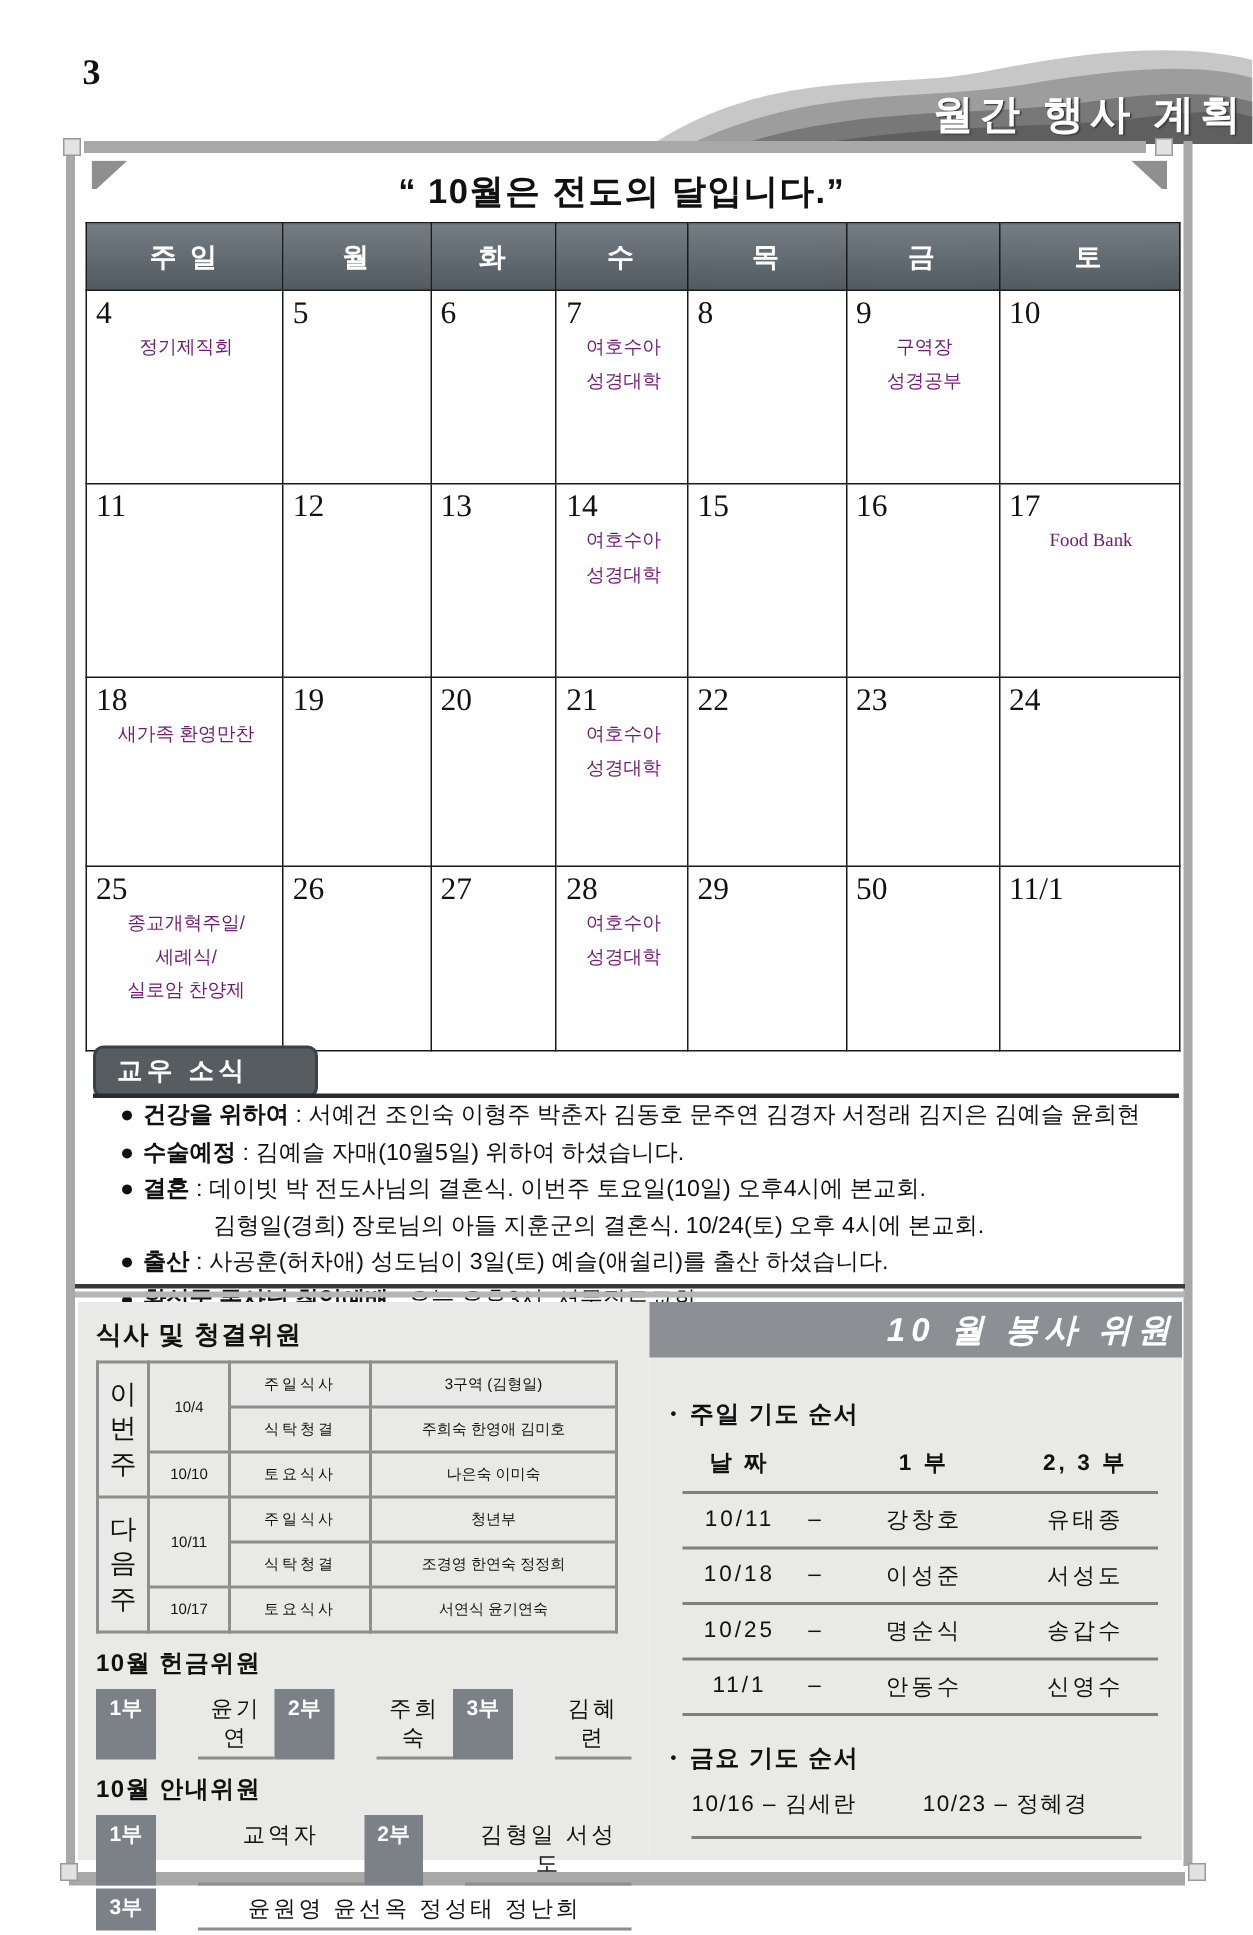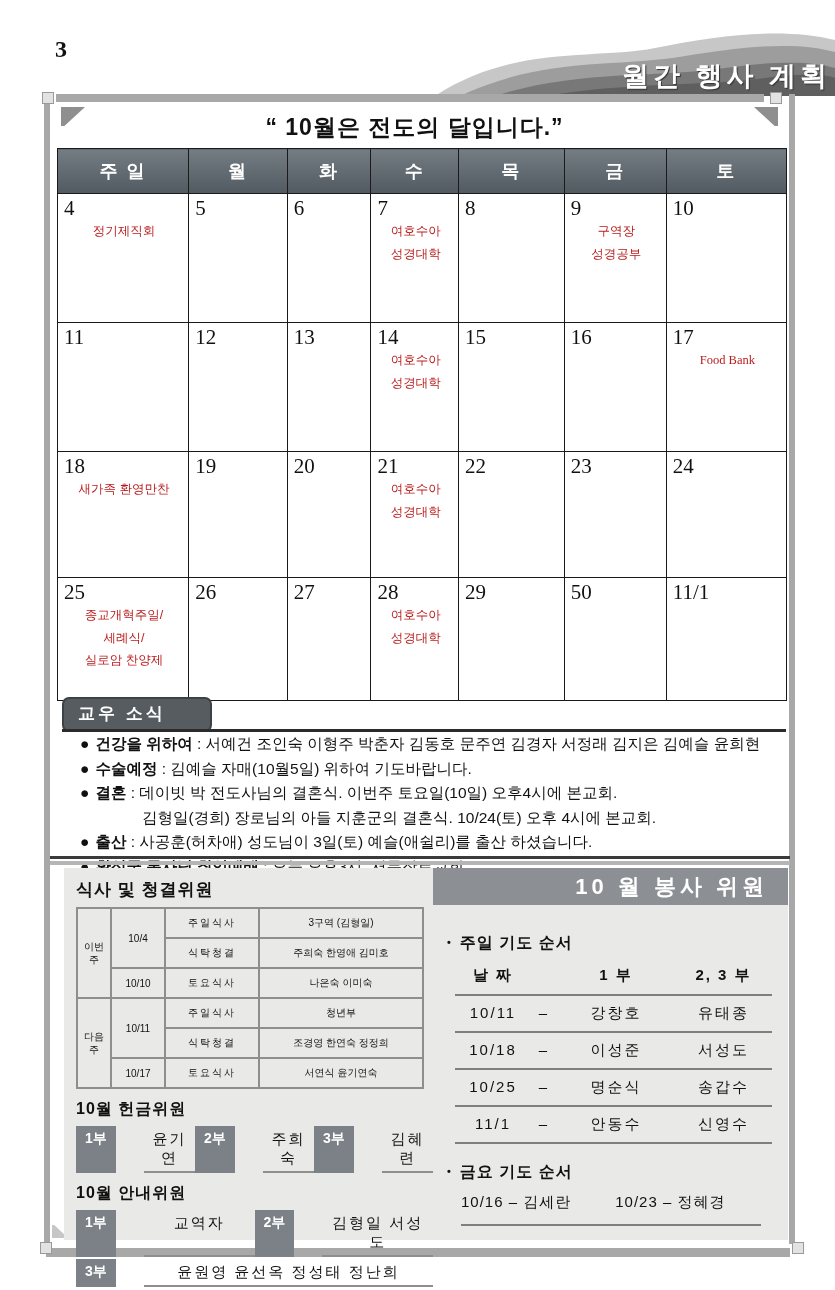--- a/index.html
+++ b/index.html
@@ -34,54 +34,54 @@
     font-size:23px;font-weight:bold;letter-spacing:1px;}
   
   .calendar{position:absolute;left:57px;top:148px;width:730px;border-collapse:collapse;}
   .calendar th{
     background:linear-gradient(#747d83,#515a60);color:#fff;font-weight:bold;font-size:18px;
     height:42px;border:1px solid #1a1a1a;letter-spacing:2px;}
   .calendar td{border:1px solid #1a1a1a;vertical-align:top;padding:2px 4px 4px 6px;background:#fff;}
   .calendar tr.wr1 td{height:122px;} .calendar tr.wr2 td{height:122px;}
   .calendar tr.wr3 td{height:119px;} .calendar tr.wr4 td{height:116px;}
   .dnum{font-family:"Liberation Serif","DejaVu Serif",serif;font-size:21px;line-height:1.15;}
-  .ev{font-size:12.5px;text-align:center;line-height:1.8;color:#b91c1c;}
+  .ev{font-size:12.5px;text-align:center;line-height:1.8;color:#701a75;}
   .ev:empty{display:none;}
   
   .news-badge{position:absolute;left:62px;top:697px;background:#565c60;color:#fff;font-weight:bold;
     font-size:17px;padding:3px 44px 5px 14px;border-radius:7px;border:2px solid #3c4145;letter-spacing:3px;}
   .news-rule{position:absolute;left:62px;top:729px;width:724px;height:3px;background:#2b2b2b;}
   .news-list{position:absolute;left:80px;top:732px;width:706px;font-size:15.5px;line-height:1.52;}
   .news-item{margin:0 0 1px 0;}
   .news-item .blt{font-weight:bold;margin-right:6px;}
   .news-item .lbl{font-weight:bold;}
   .news-cont{padding-left:62px;}
   
   .divider-dark{position:absolute;left:50px;top:856px;width:740px;height:3px;background:#3a3a3a;}
   .divider-lite{position:absolute;left:50px;top:861px;width:740px;height:4px;background:#b5b5b5;}
   
   .panel{position:absolute;top:868px;height:372px;background:#e9e9e7;}
-  .panel-left{left:64px;width:381px;padding:6px 10px;box-sizing:border-box;}
+  .panel-left{left:52px;width:381px;padding:6px 10px;box-sizing:border-box;}
   .panel-right{left:433px;width:355px;box-sizing:border-box;}
   .pl-title{font-weight:bold;font-size:17px;margin:4px 0 6px 2px;letter-spacing:1px;}
   .meal-table{border-collapse:collapse;width:348px;margin-left:2px;}
   .meal-table td{border:2px solid #8e8e8e;font-size:10px;text-align:center;
     padding:3px 2px;height:22px;background:transparent;}
-  .meal-table td.wk{width:22px;word-break:break-all;line-height:1.3;padding:16px 5px;font-size:10px;}
+  .meal-table td.wk{width:22px;word-break:break-all;line-height:1.3;padding:0 5px;font-size:18px;}
   .meal-table td.dt{width:48px;}
   .meal-table td.duty{width:88px;letter-spacing:2px;}
   .sub-title{font-weight:bold;font-size:16px;margin:10px 0 6px 2px;letter-spacing:1px;}
   .badge-row{display:flex;align-items:stretch;margin:0 2px 2px 2px;}
   .part-badge{background:#7b8186;color:#fff;font-weight:bold;font-size:14px;
     padding:4px 9px 5px 9px;white-space:nowrap;}
   .part-name{flex:1;text-align:center;font-size:15px;letter-spacing:2px;
     border-bottom:2px solid #8e8e8e;padding:4px 2px 3px 2px;margin-left:28px;}
   
   .band{height:37px;background:#8c9094;color:#fff;font-weight:bold;font-size:22px;
-    text-align:right;letter-spacing:4px;line-height:37px;padding-right:20px;}
+    text-align:right;letter-spacing:4px;line-height:37px;padding-right:4px;font-style:italic;}
   .rp-body{padding:10px 16px 0 14px;}
   .rp-sec{font-weight:bold;font-size:16px;margin:18px 0 10px 0;letter-spacing:1px;}
   .rp-sec .b{font-size:11px;vertical-align:2px;margin-right:8px;}
   .pray-grid{margin-left:8px;}
   .pray-head{display:grid;grid-template-columns:76px 26px 118px 1fr;font-weight:bold;
     font-size:15px;padding:2px 0 9px 0;letter-spacing:2px;}
   .pray-head .h1{text-align:center;} .pray-head .h2{text-align:center;grid-column:3;}
   .pray-head .h3{text-align:center;}
   .pray-row{display:grid;grid-template-columns:76px 26px 118px 1fr;font-size:15px;
     border-top:2px solid #7f7f7f;padding:8px 0;letter-spacing:2px;}
@@ -240,21 +240,21 @@
           <div class="dnum">11/1</div>
         </td>
   </tr>
 </tbody>
   </table>
 
 <div class="news-badge">교우 소식</div>
 <div class="news-rule"></div>
 <div class="news-list">
   <div class="news-item"><span class="blt">●</span><span class="lbl">건강을 위하여</span> <span>: 서예건 조인숙 이형주 박춘자 김동호 문주연 김경자 서정래 김지은 김예슬 윤희현</span></div>
-  <div class="news-item"><span class="blt">●</span><span class="lbl">수술예정</span> <span>: 김예슬 자매(10월5일) 위하여 기도바랍니다.</span></div>
+  <div class="news-item"><span class="blt">●</span><span class="lbl">수술예정</span> <span>: 김예슬 자매(10월5일) 위하여 하셨습니다.</span></div>
   <div class="news-item"><span class="blt">●</span><span class="lbl">결혼</span> <span>: 데이빗 박 전도사님의 결혼식. 이번주 토요일(10일) 오후4시에 본교회.</span></div>
   <div class="news-item news-cont">김형일(경희) 장로님의 아들 지훈군의 결혼식. 10/24(토) 오후 4시에 본교회.</div>
   <div class="news-item"><span class="blt">●</span><span class="lbl">출산</span> <span>: 사공훈(허차애) 성도님이 3일(토) 예슬(애쉴리)를 출산 하셨습니다.</span></div>
   <div class="news-item"><span class="blt">●</span><span class="lbl">황성국 목사님 취임예배</span> <span>: 오늘 오후3시. 서문장로교회</span></div>
 </div>
 
 <div class="divider-dark"></div>
 <div class="divider-lite"></div>
 
 <div class="panel panel-left">

